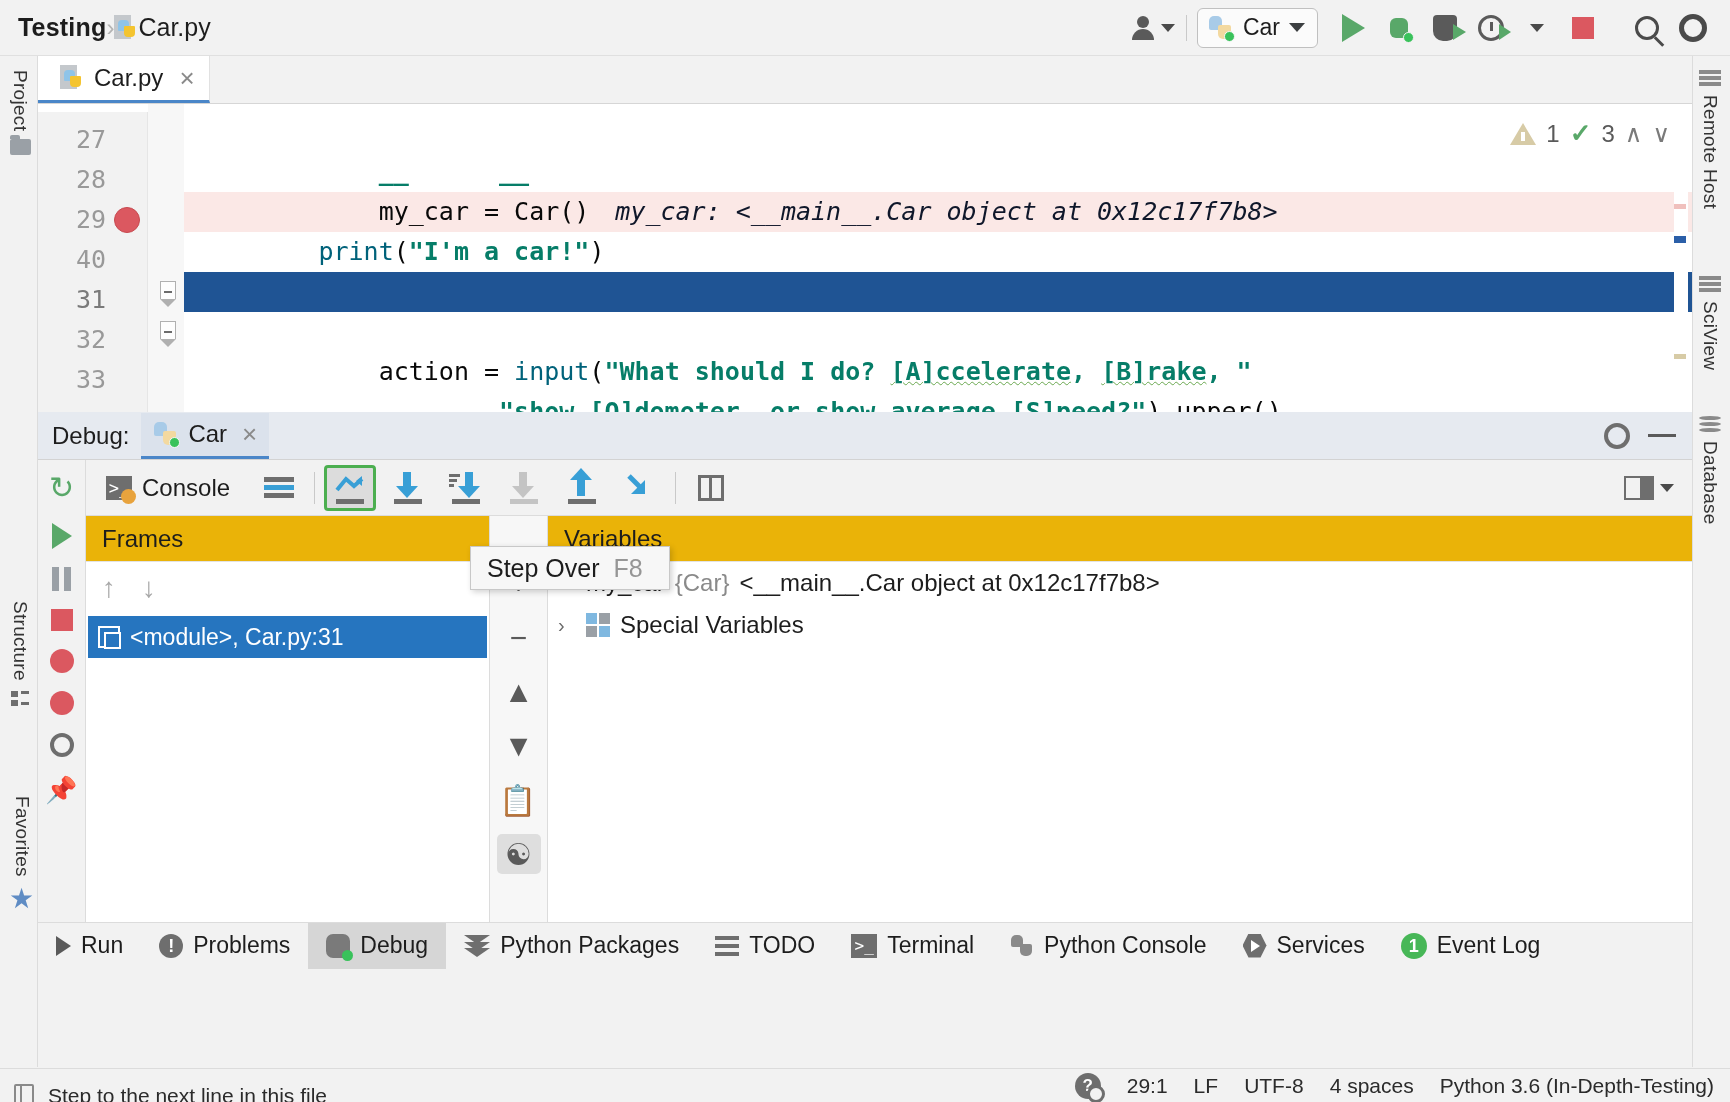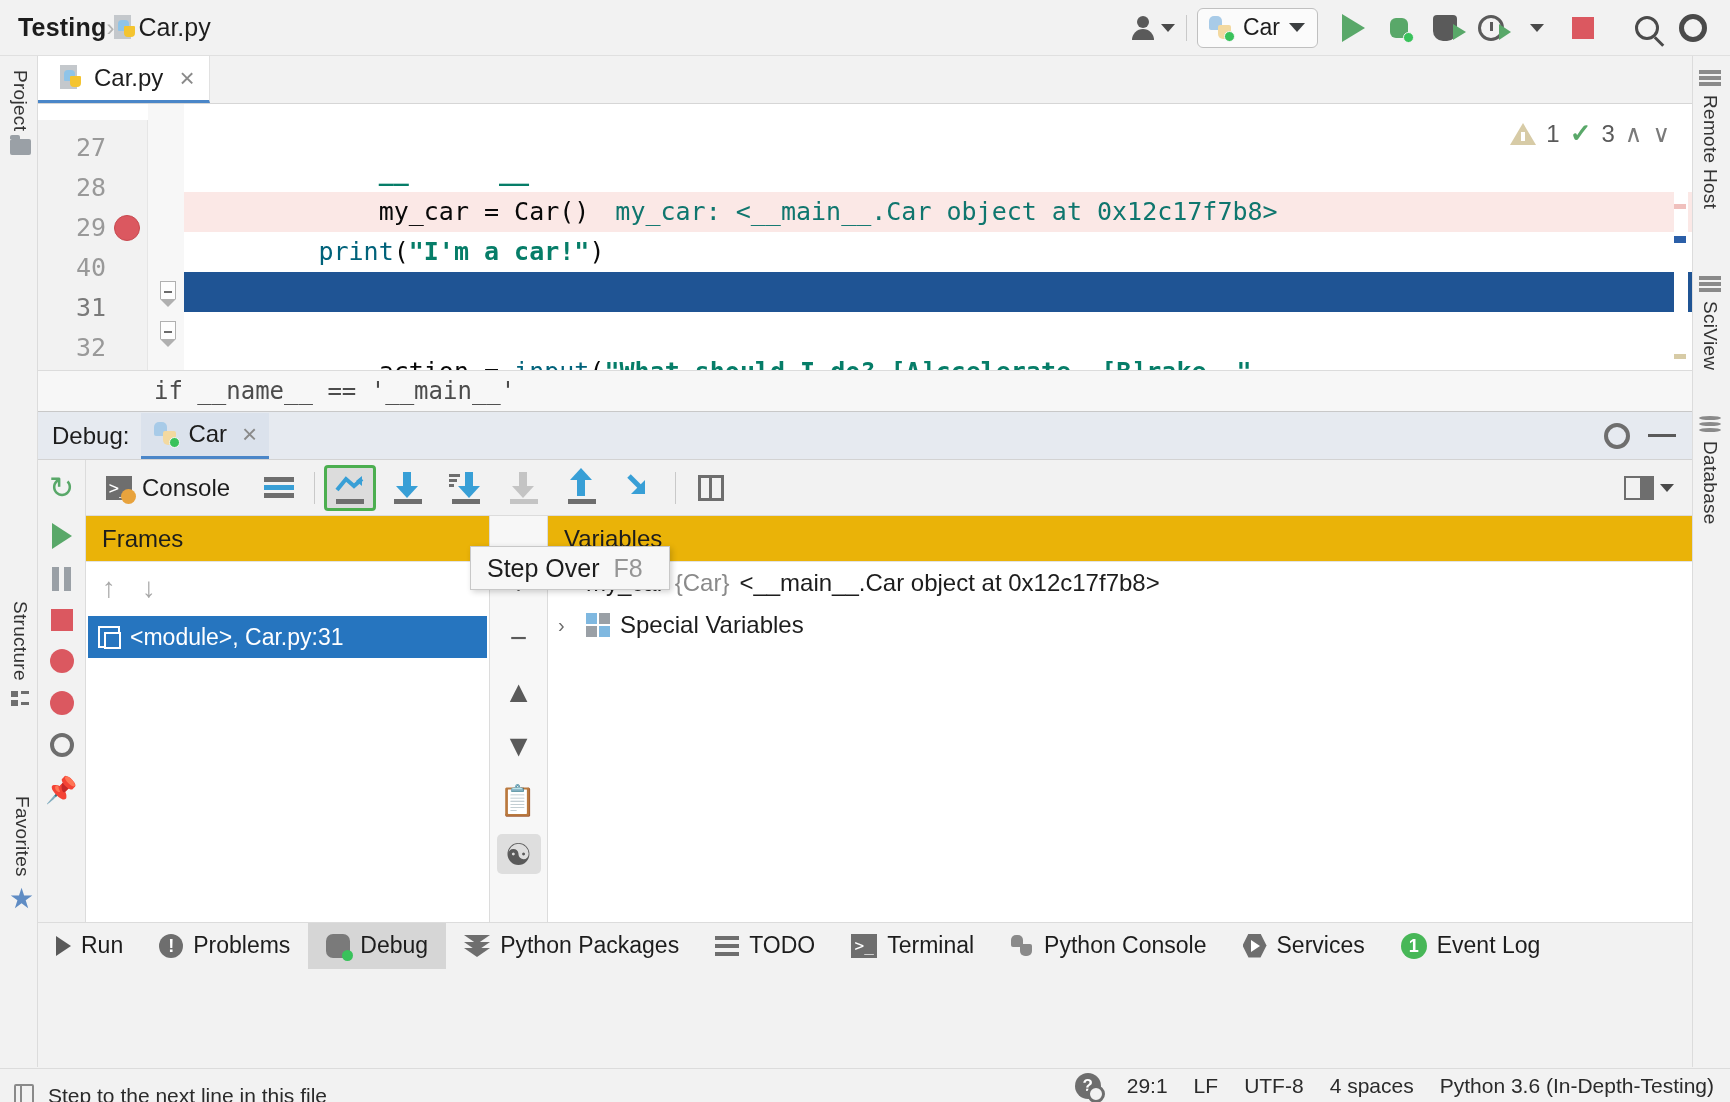--- a/index.html
+++ b/index.html
@@ -92,37 +92,37 @@
   }
   .etab-label { font-size: 24px; color: #1d1d1d; }
   .etab-x { font-size: 26px; color: #8a8a8a; line-height: 1; padding-left: 6px; }
 
   
   .editor {
     position: absolute; left: 38px; top: 104px; width: 1654px; height: 308px;
     background: #ffffff; overflow: hidden;
   }
   .gutter {
-    position: absolute; left: 0; top: 16px; width: 110px; height: 308px;
+    position: absolute; left: 0; top: 8px; width: 110px; height: 308px;
     background: #f2f2f2; border-right: 1px solid #e6e6e6;
   }
   .foldcol { position: absolute; left: 110px; top: 0; width: 36px; height: 308px; background: #f7f7f7; }
   .codearea { position: absolute; left: 146px; top: 0; right: 0; height: 308px; }
   .ln {
     position: absolute; height: 40px; line-height: 40px; width: 100%;
     font-family: "DejaVu Sans Mono", monospace; font-size: 25px; white-space: pre;
   }
   .lnum {
     position: absolute; width: 68px; text-align: right; height: 40px; line-height: 40px;
     font-family: "DejaVu Sans Mono", monospace; font-size: 25px; color: #999999;
   }
   .code { padding-left: 14px; color: #080808; }
   .s { color: #067d68; font-weight: bold; }
   .fn { color: #00627a; }
-  .hint { color: #0f766e; }
+  .hint { color: #0f172a; font-style: italic; }
   .row-bp { position: absolute; left: 0; width: 100%; height: 40px; background: #fbe8e6; }
   .row-exec { position: absolute; left: 0; width: 100%; height: 40px; background: #1f5494; }
   .bp-dot {
     position: absolute; left: 76px; width: 26px; height: 26px; border-radius: 50%;
     background: #db5860; border: 1px solid #c7494f;
   }
   .fold-m {
     position: absolute; left: 12px; width: 16px; height: 22px; background: #fdfdfd;
     border: 1px solid #b0b0b0;
   }
@@ -526,23 +526,20 @@
       <span class="chev">∨</span>
     </div>
 
     <div class="marker-bar">
       <div class="mk" style="top:100px;background:#f0c0bd"></div>
       <div class="mk" style="top:132px;background:#2b5fa8;height:7px"></div>
       <div class="mk" style="top:250px;background:#d7cba6"></div>
     </div>
   </div>
 
-  <div class="sticky">
-    <span class="sticky-txt">if __name__ == '__main__'</span>
-  </div>
 
   <div class="debugwin">
 
     <div class="dbg-header">
       <span class="dbg-title">Debug:</span>
       <div class="dbg-tab">
         <span class="pyrun">
             <i class="a"></i>
             <i class="b"></i>
             <i class="dot"></i>

